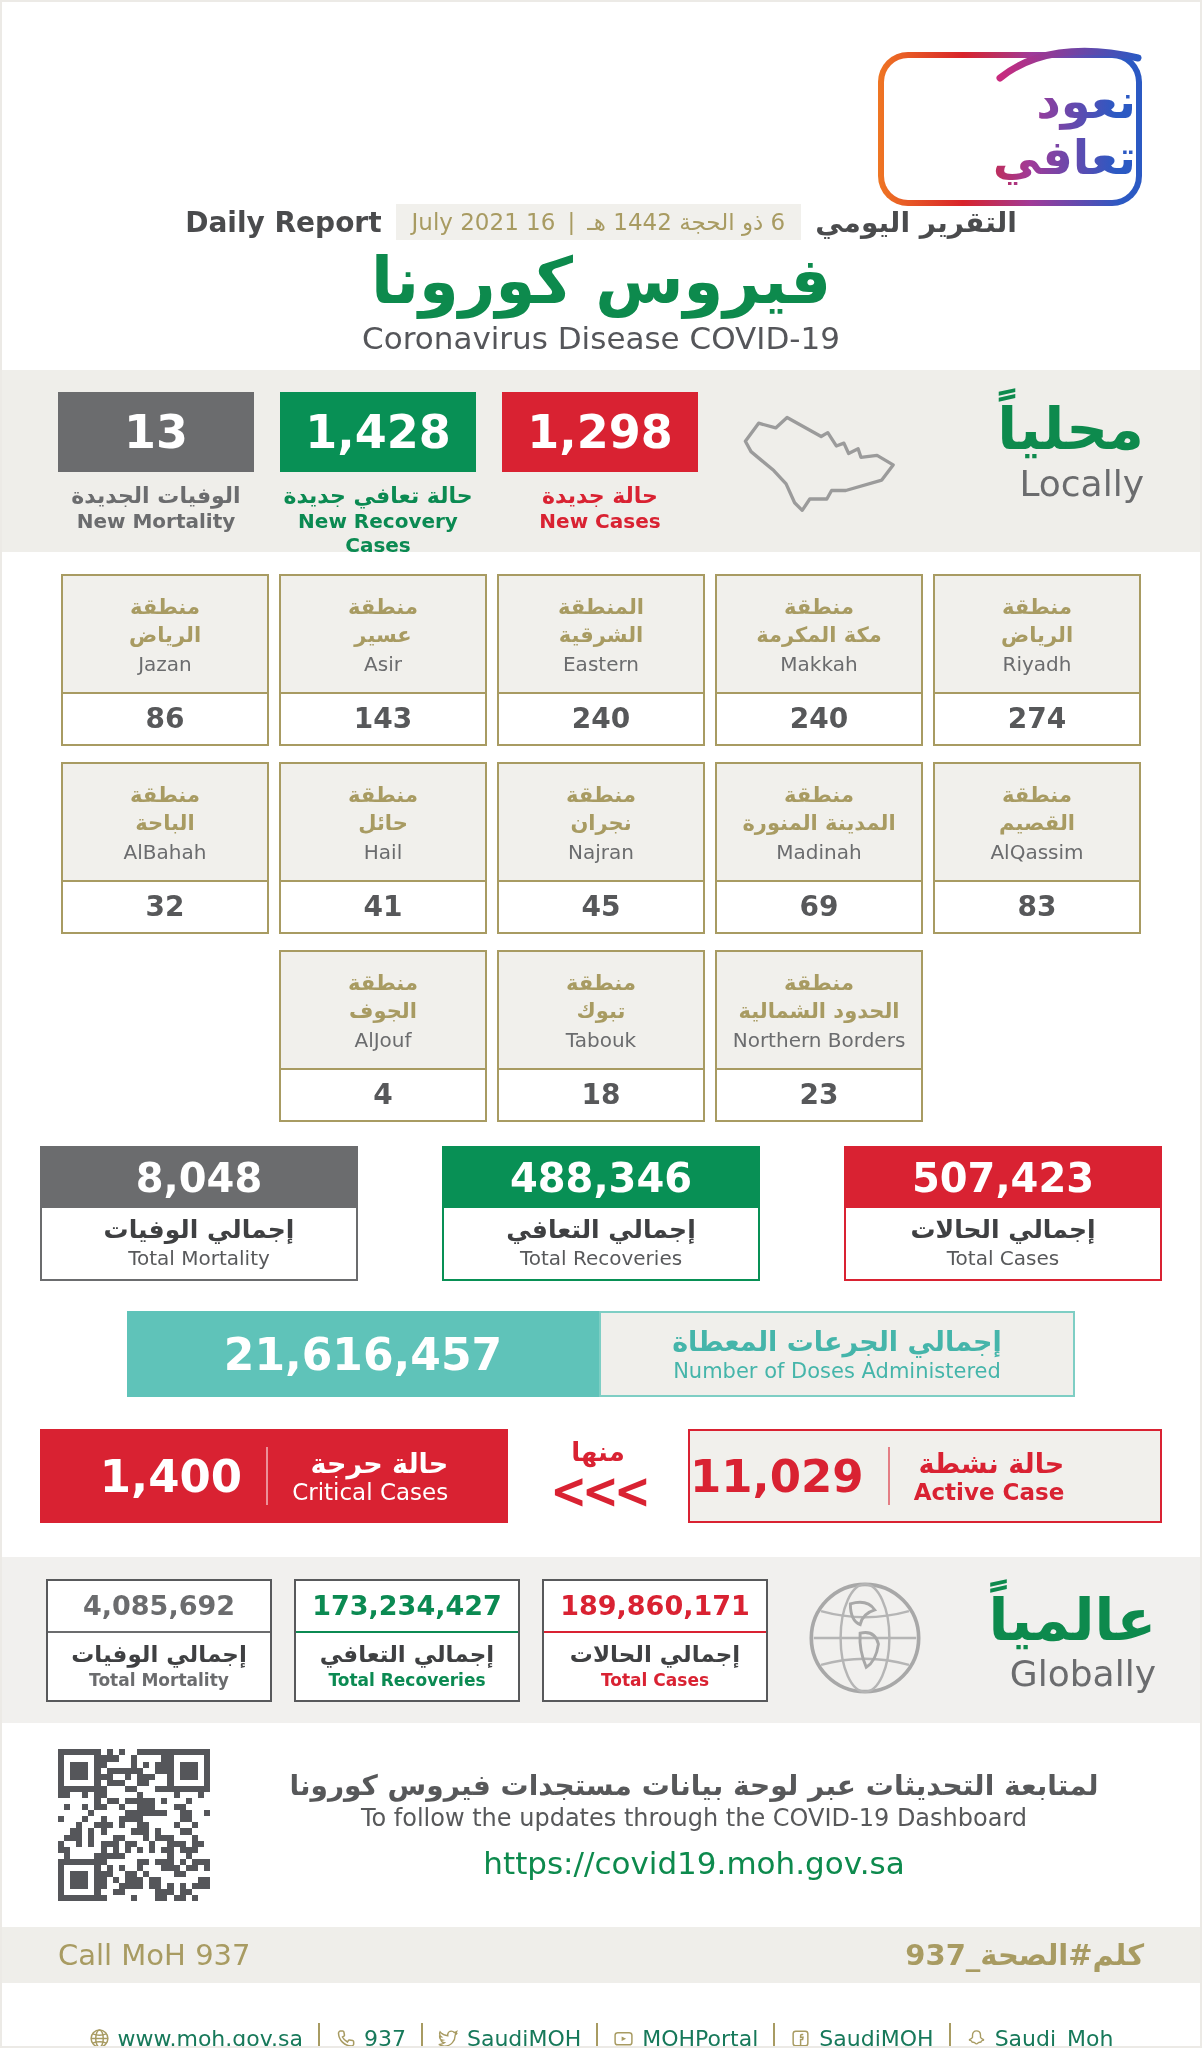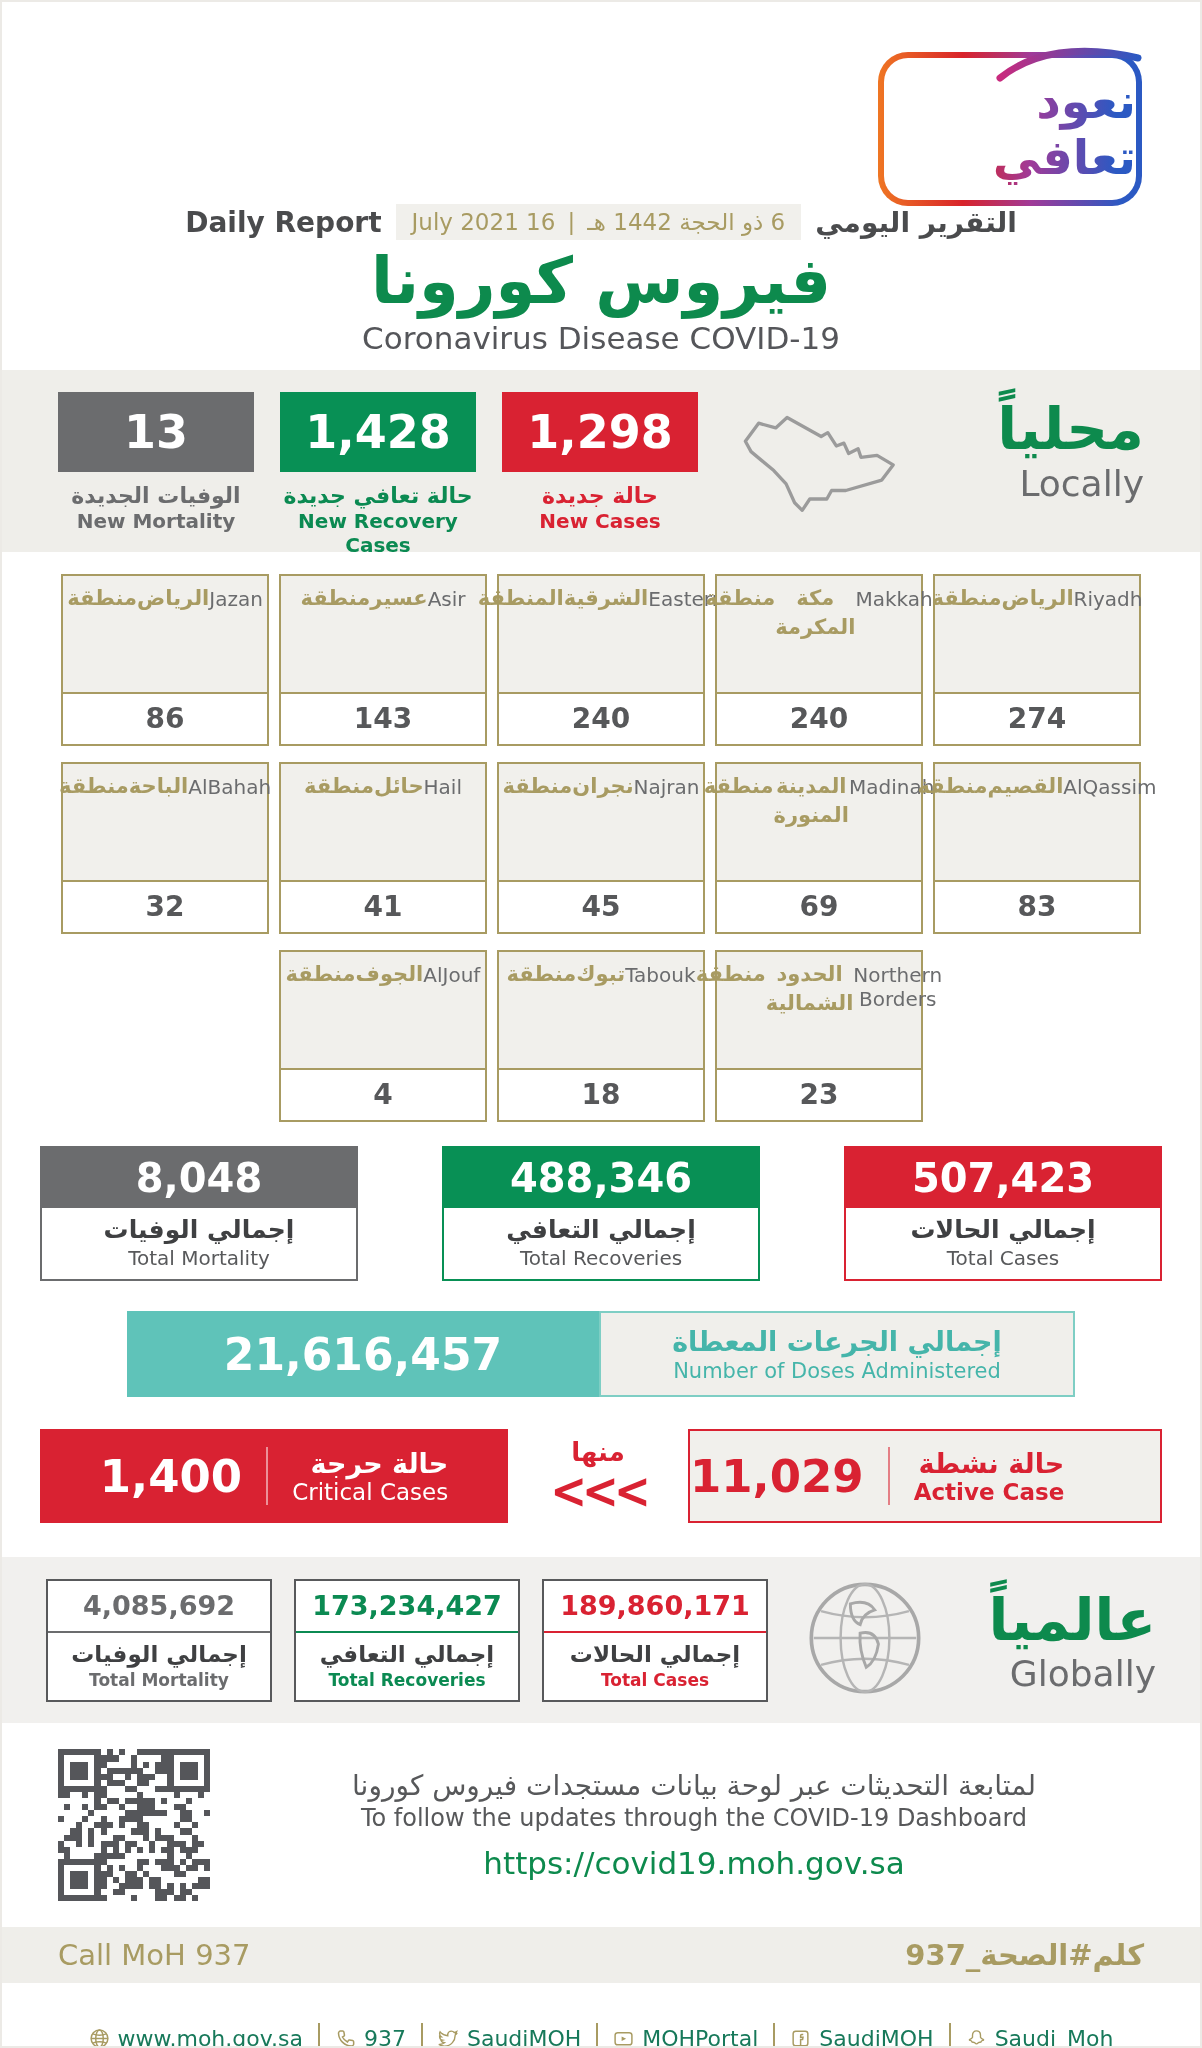--- a/index.html
+++ b/index.html
@@ -44,21 +44,21 @@
   .map-wrap{margin-left:10px;margin-top:2px;}
   .local-labels{margin-left:auto;text-align:right;padding-top:4px;}
   .local-ar{color:#0d8a4d;font-size:58px;font-weight:bold;direction:rtl;line-height:1.15;}
   .local-en{color:#6b6c6e;font-size:36px;}
 
   
   .regions{margin-top:22px;}
   .regions-row{display:flex;justify-content:center;gap:10px;margin-bottom:16px;}
   .region-card{width:208px;border:2px solid #a89b62;background:#fff;text-align:center;box-sizing:border-box;}
   .rc-hd{background:#f1f0ec;border-bottom:2px solid #a89b62;min-height:100px;display:flex;
-         flex-direction:row;justify-content:center;padding:8px 0;}
+         flex-direction:column;justify-content:center;padding:8px 0;}
   .rc-ar{color:#a89b62;font-weight:bold;font-size:21px;line-height:1.35;direction:rtl;}
   .rc-en{color:#6b6c6e;font-size:20px;margin-top:3px;}
   .rc-val{padding:8px 4px 9px;font-size:28px;font-weight:bold;color:#57585a;}
 
   
   .totals-row{width:1122px;margin:24px auto 0;display:flex;justify-content:space-between;}
   .total-box{width:318px;border:2px solid;text-align:center;background:#fff;box-sizing:border-box;}
   .b-gray{border-color:#6b6c6e;} .b-green{border-color:#089055;} .b-red{border-color:#d92232;}
   .tb-num{color:#fff;font-size:40px;font-weight:bold;padding:7px 0;line-height:1.15;}
   .tb-lbls{padding:7px 0 9px;}
@@ -99,21 +99,21 @@
   .globe-wrap{margin-left:14px;}
   .global-labels{margin-left:auto;text-align:right;}
   .global-ar{color:#0d8a4d;font-size:58px;font-weight:bold;direction:rtl;line-height:1.15;}
   .global-en{color:#6b6c6e;font-size:36px;}
 
   
   .qr-section{display:flex;align-items:center;padding:26px 56px 18px;gap:34px;}
   .qr{width:152px;height:152px;display:grid;grid-template-columns:repeat(25,1fr);grid-template-rows:repeat(25,1fr);}
   .qr div{background:#fff;} .qr div.on{background:#55565a;}
   .dash-text{flex:1;text-align:center;}
-  .dash-ar{font-size:28px;font-weight:normal;color:#57585a;direction:rtl;}
+  .dash-ar{font-size:28px;font-weight:bold;color:#57585a;direction:rtl;}
   .dash-en{font-size:24px;color:#57585a;margin-top:2px;}
   .dash-url{display:inline-block;font-size:31px;color:#0d8a4d;font-weight:normal;margin-top:13px;text-decoration:none;}
 
   
   .call-bar{background:#efeeea;height:56px;display:flex;align-items:center;justify-content:space-between;
             padding:0 56px;color:#a89b62;font-size:29px;margin-top:8px;}
   .call-ar{font-weight:bold;direction:rtl;}
   .social-bar{margin-top:40px;display:flex;justify-content:center;align-items:center;}
   .social-item{display:flex;align-items:center;gap:8px;padding:0 15px;border-right:2px solid #a89b62;
                color:#17795a;font-size:22px;height:30px;cursor:pointer;}

